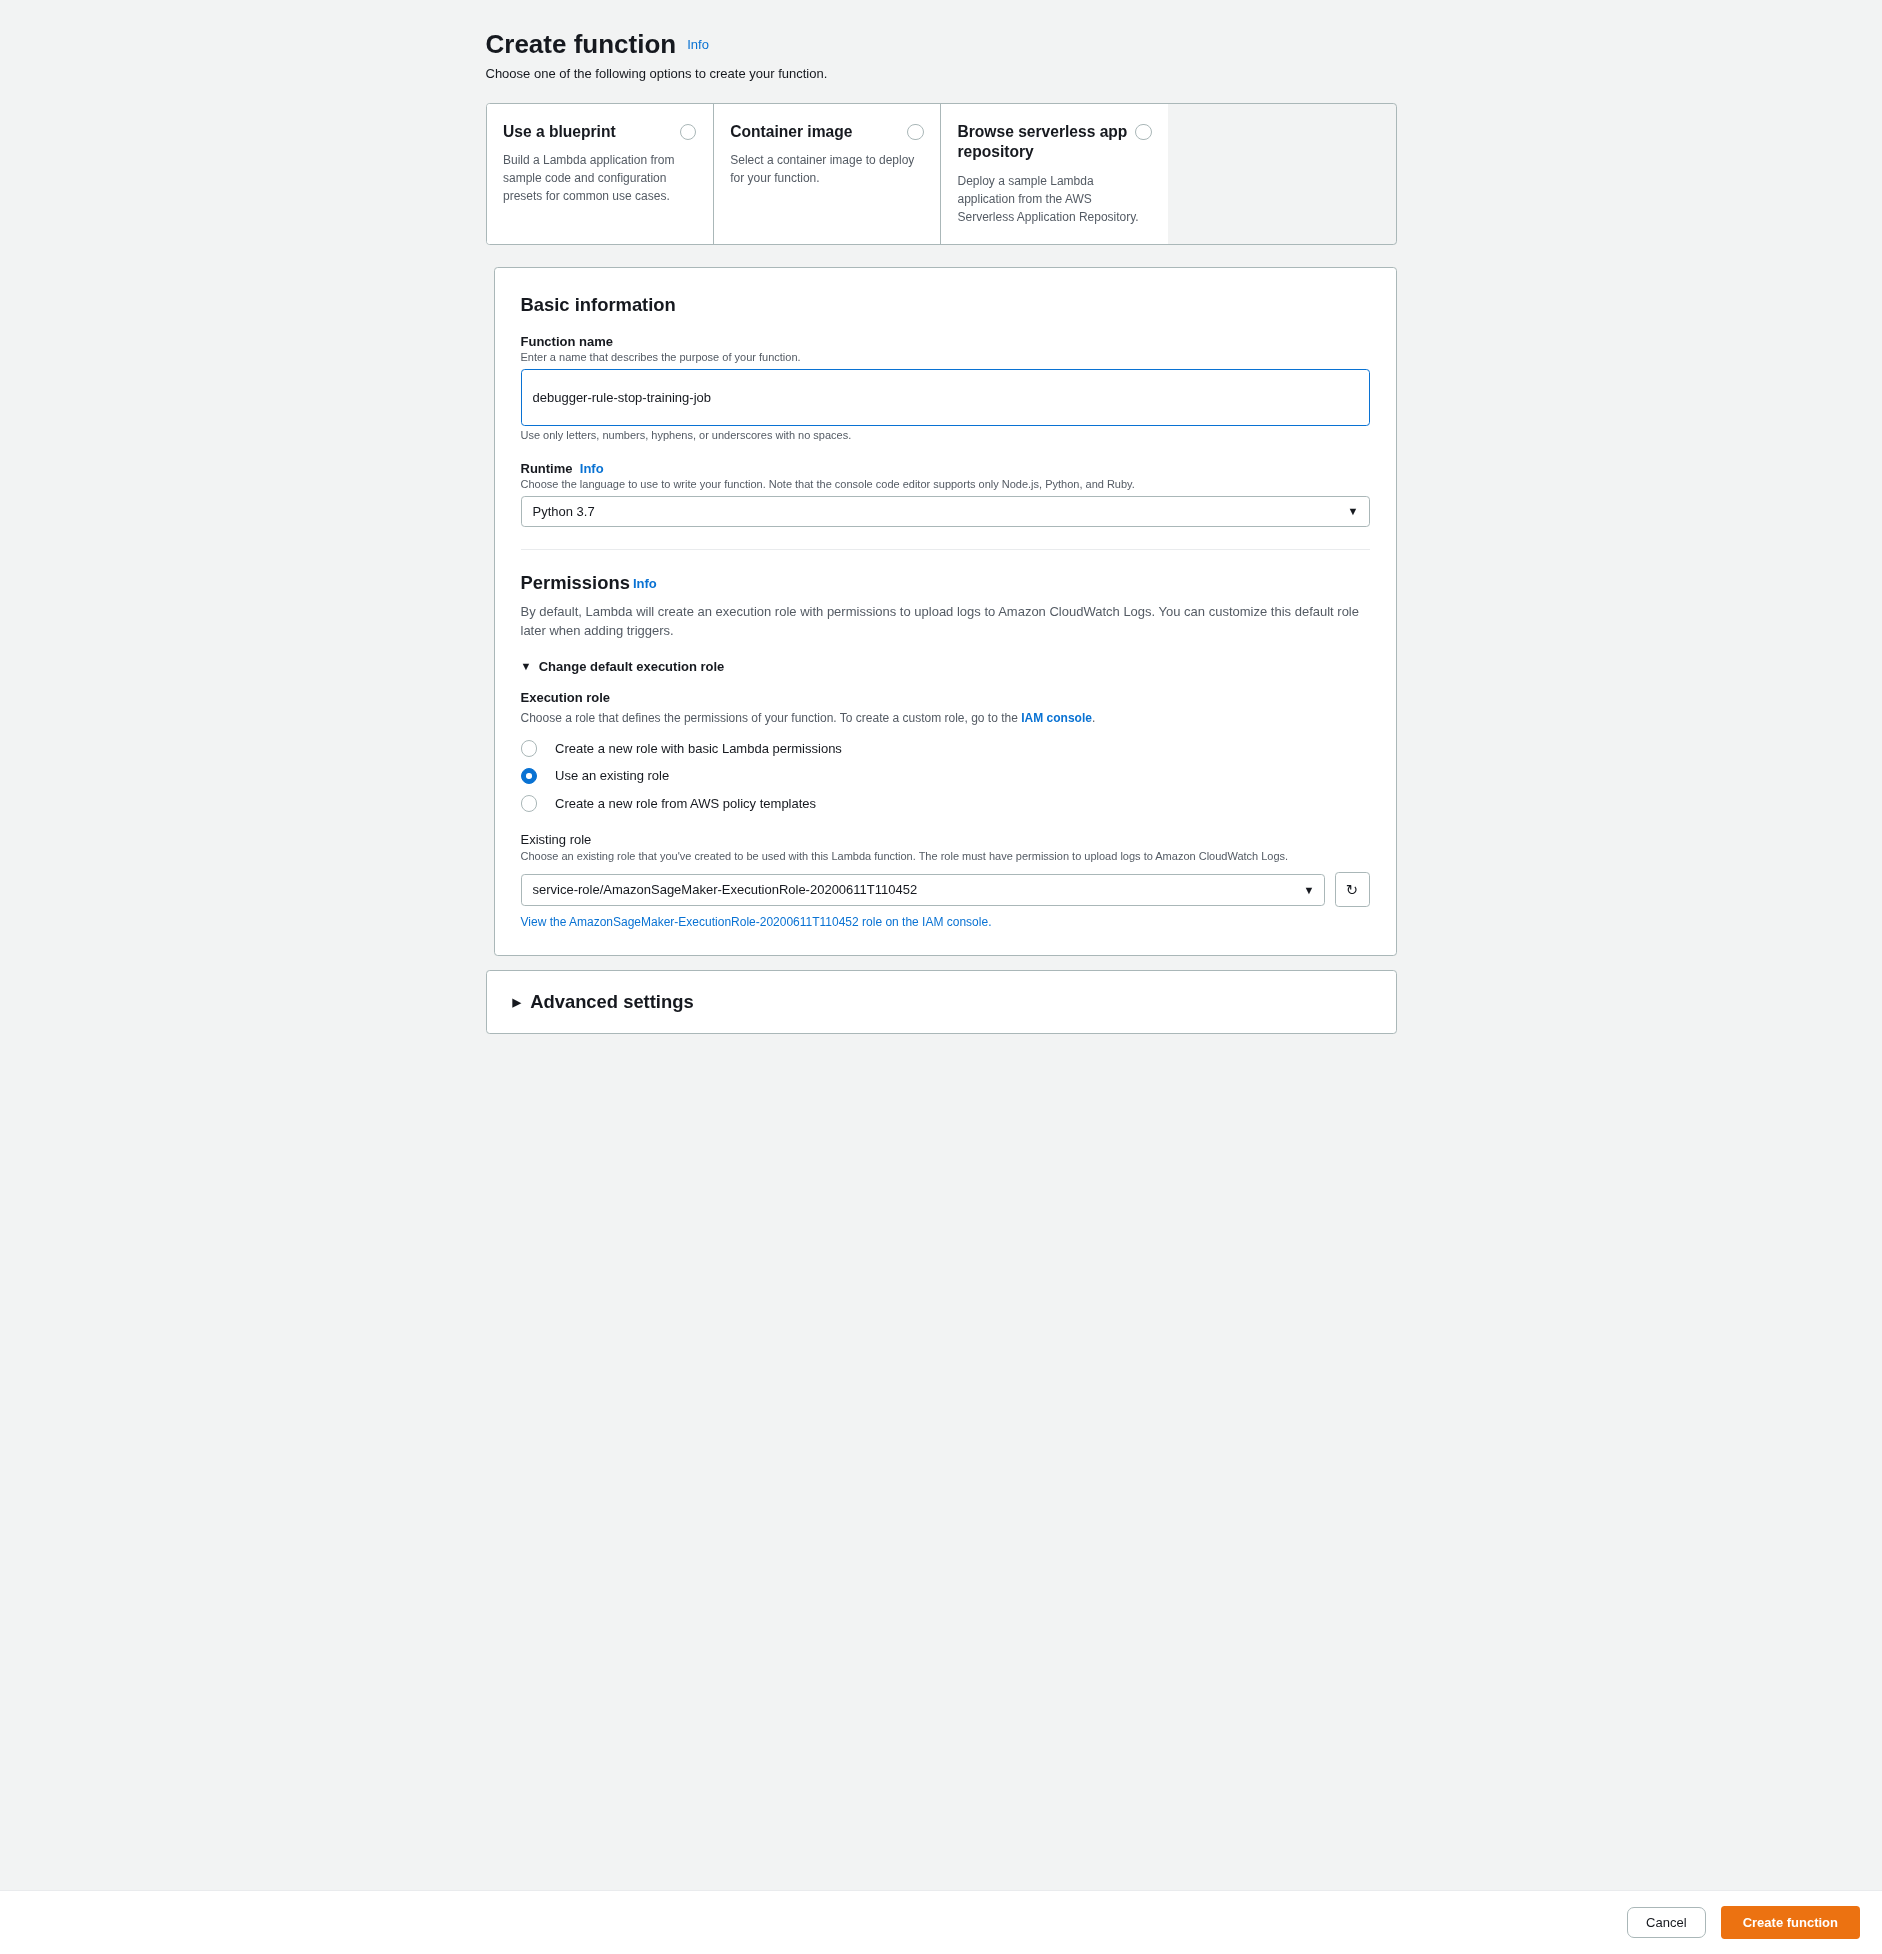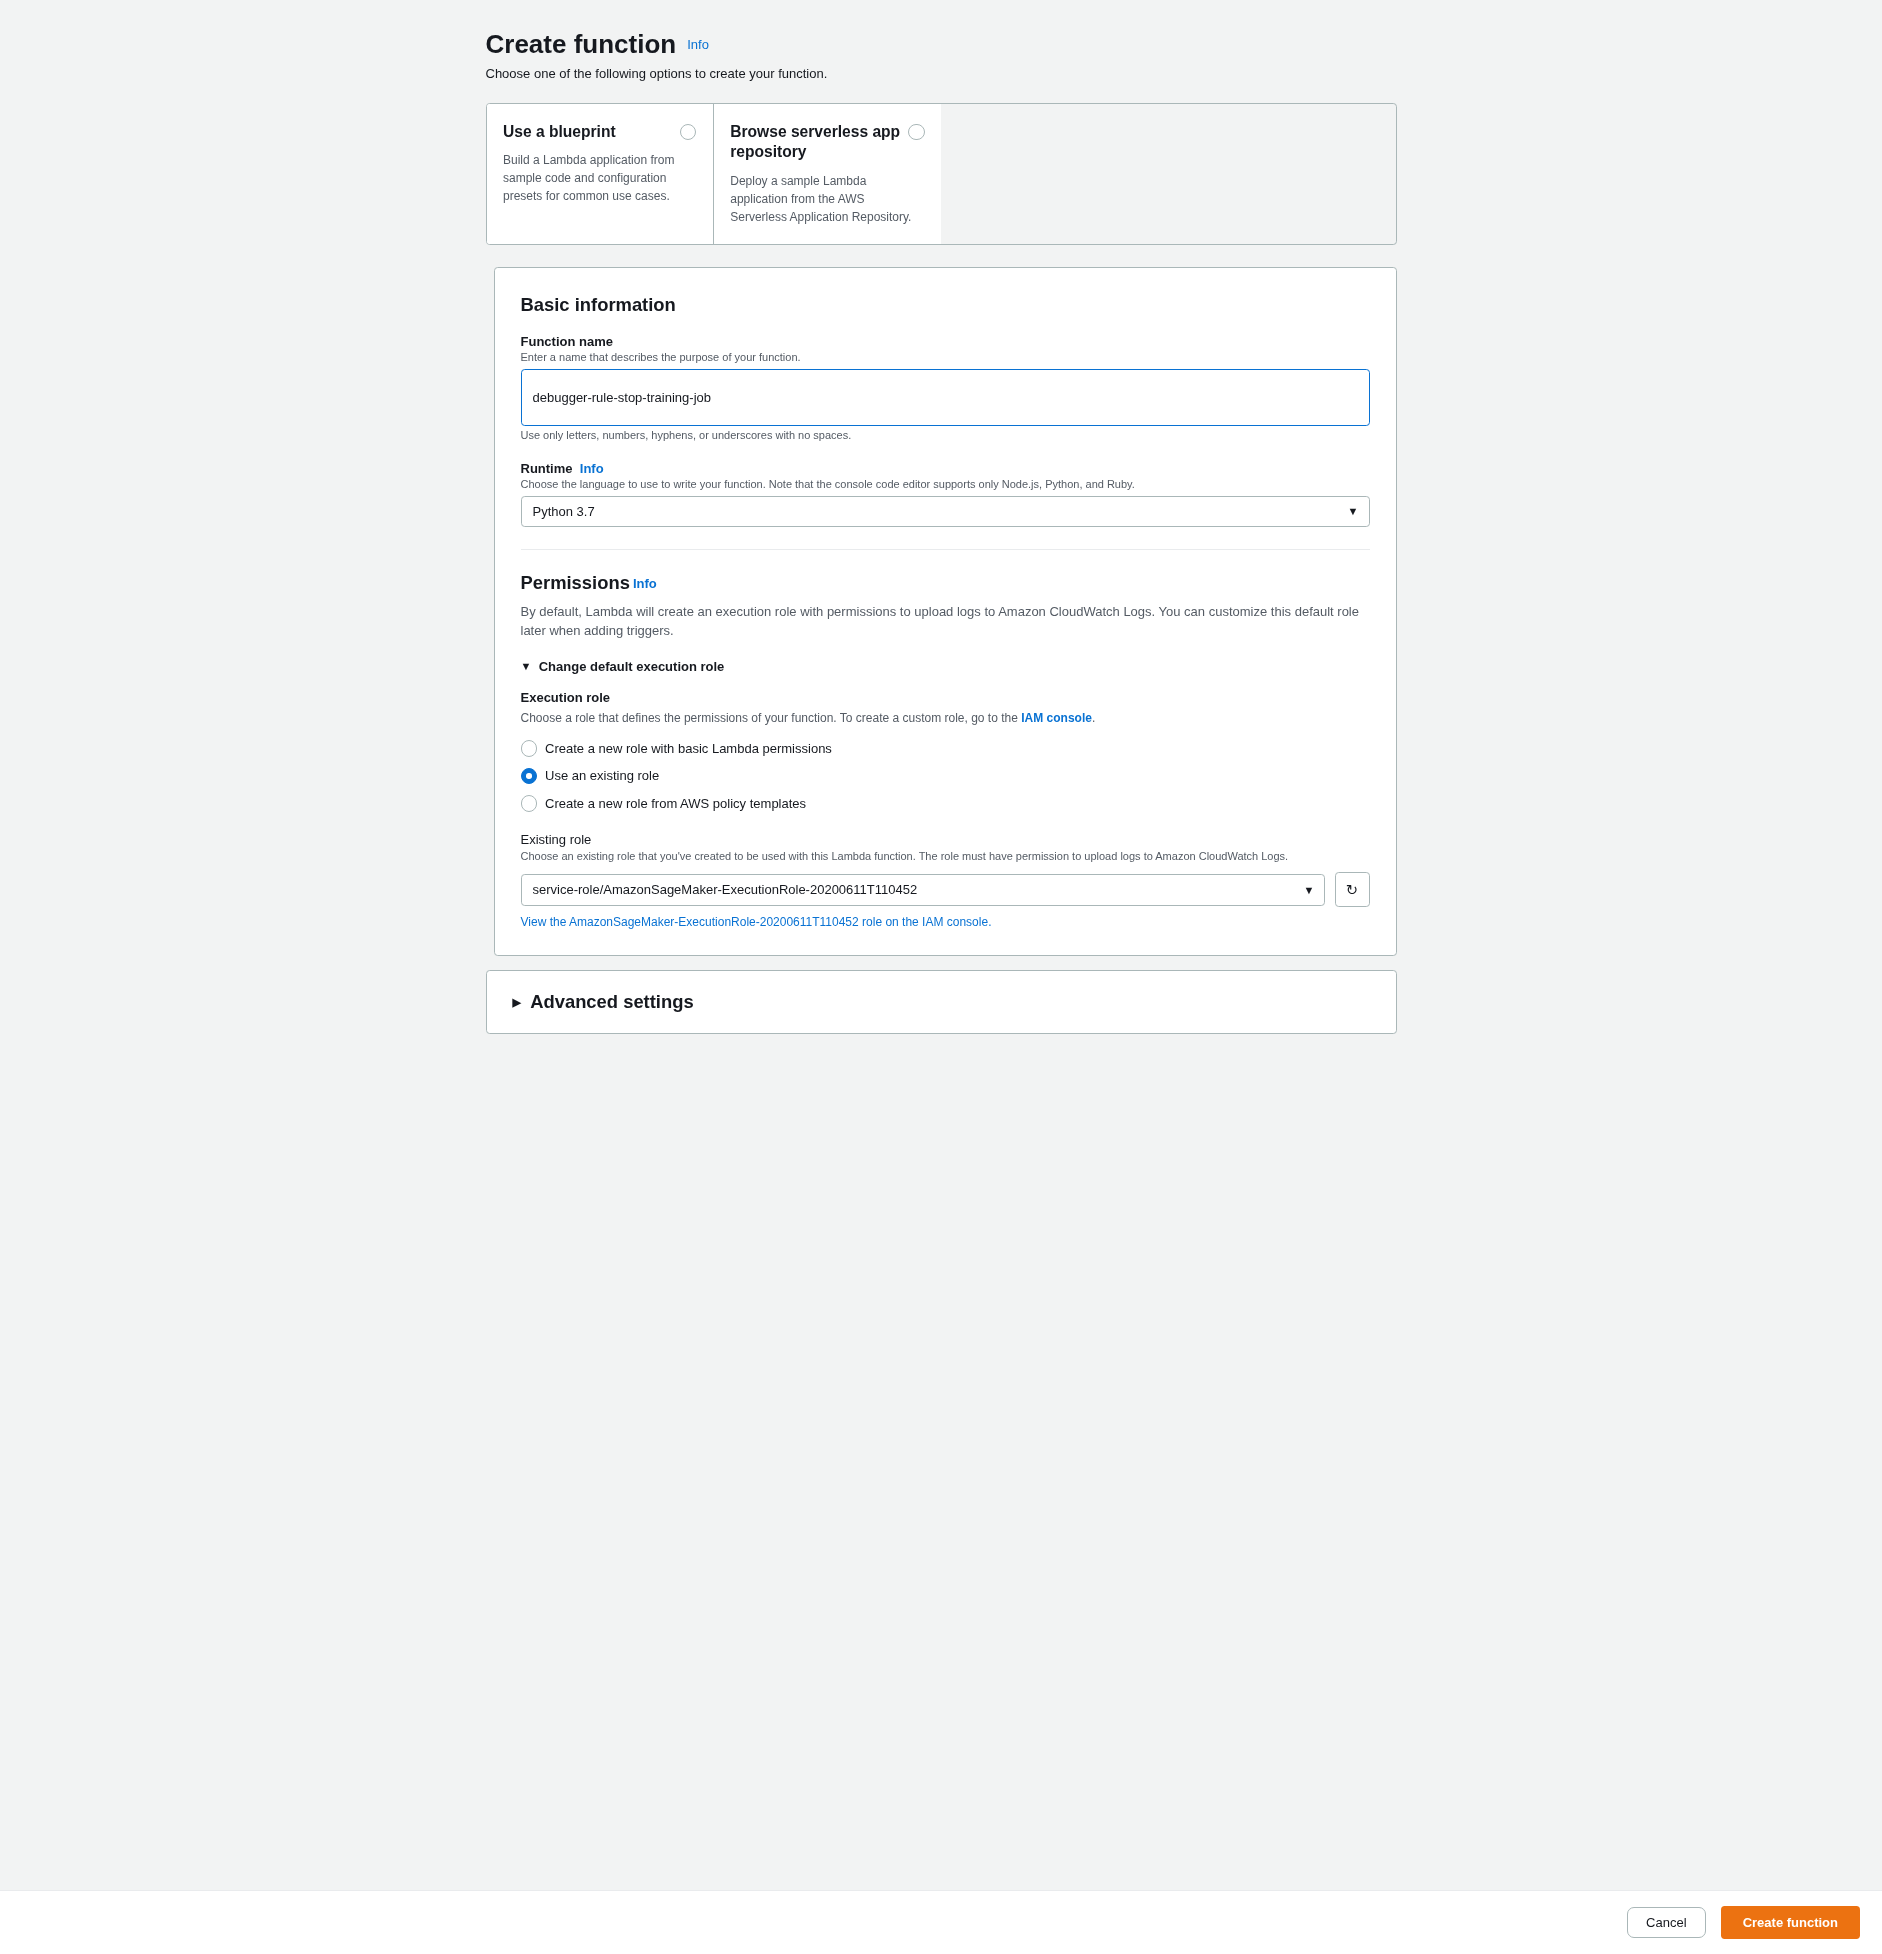--- a/index.html
+++ b/index.html
@@ -219,21 +219,21 @@
     }
     .iam-link {
       color: #0972d3;
       font-weight: 700;
       cursor: pointer;
       text-decoration: none;
     }
     .radio-option {
       display: flex;
       align-items: center;
-      gap: 8px;
+      gap: 18px;
       margin-bottom: 11px;
       cursor: pointer;
       font-size: 13px;
     }
     .radio-btn {
       width: 16.5px;
       height: 16.5px;
       border-radius: 50%;
       border: 1.8px solid #aab7b8;
       display: flex;
@@ -374,20 +374,27 @@
 
 
     <div class="option-card">
       <div class="option-card-header">
         <span class="option-card-title">Use a blueprint</span>
         <div class="radio-circle"></div>
       </div>
       <p class="option-card-desc">Build a Lambda application from sample code and configuration presets for common use cases.</p>
     </div>
 
+    <div class="option-card">
+      <div class="option-card-header">
+        <span class="option-card-title">Container image</span>
+        <div class="radio-circle"></div>
+      </div>
+      <p class="option-card-desc">Select a container image to deploy for your function.</p>
+    </div>
 
     <div class="option-card">
       <div class="option-card-header">
         <span class="option-card-title">Browse serverless app repository</span>
         <div class="radio-circle"></div>
       </div>
       <p class="option-card-desc">Deploy a sample Lambda application from the AWS Serverless Application Repository.</p>
     </div>
   </div>
 

